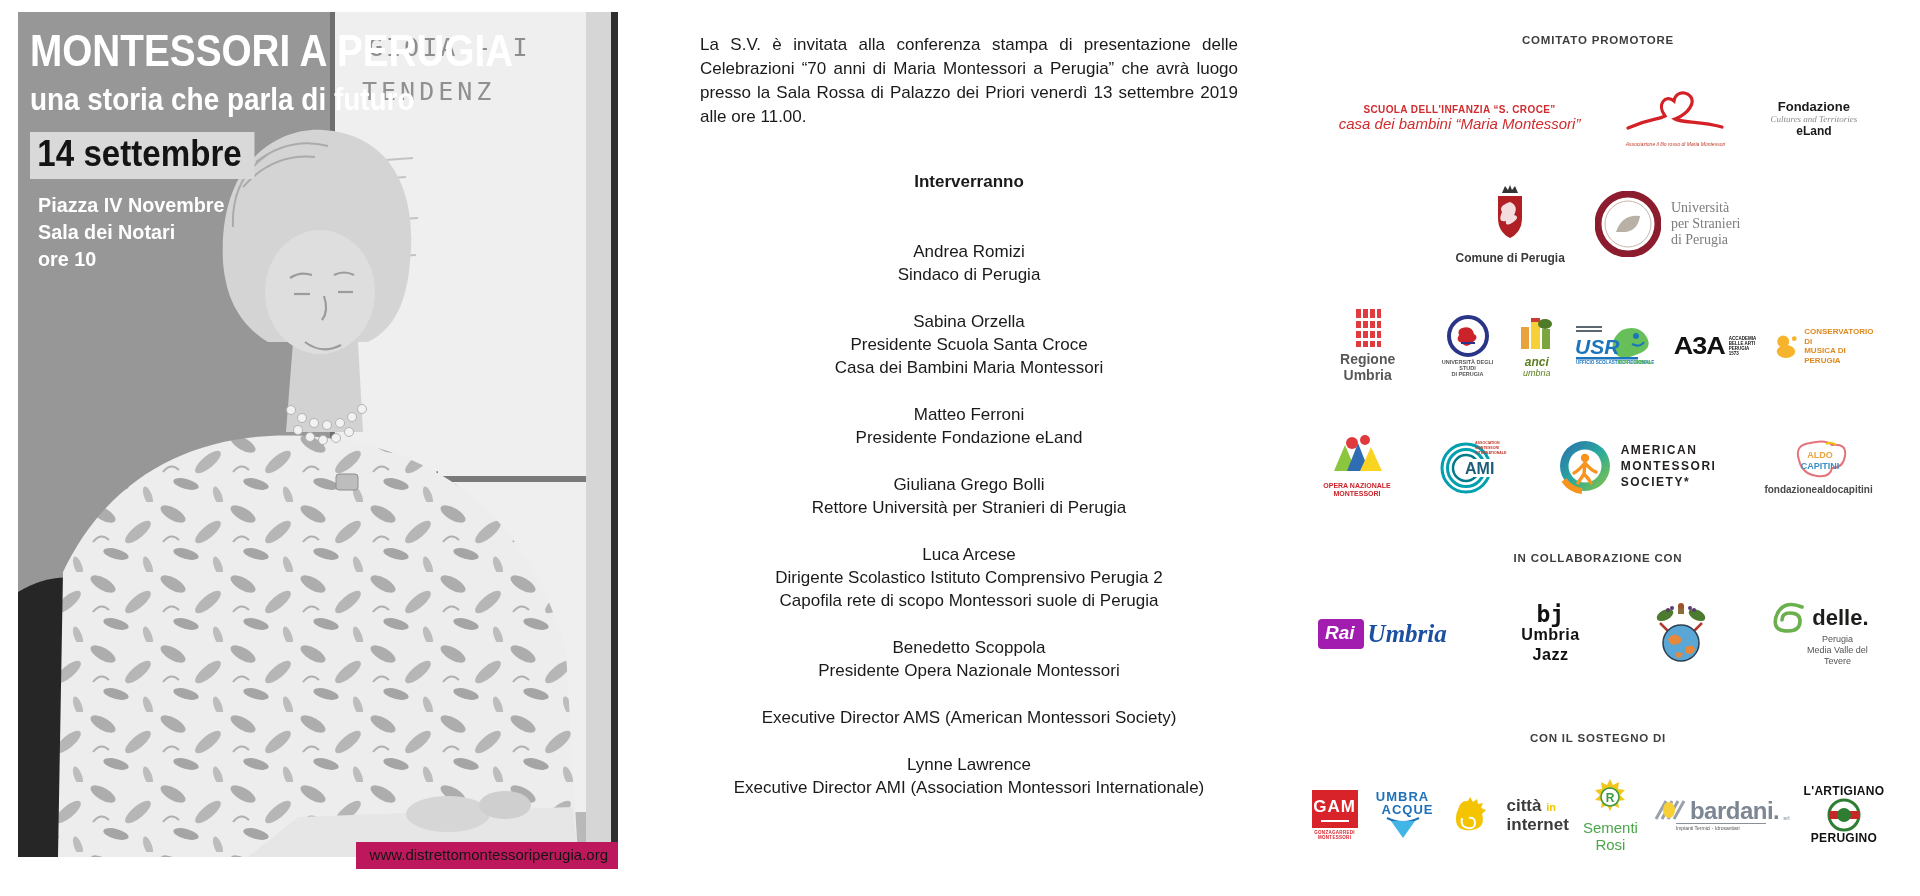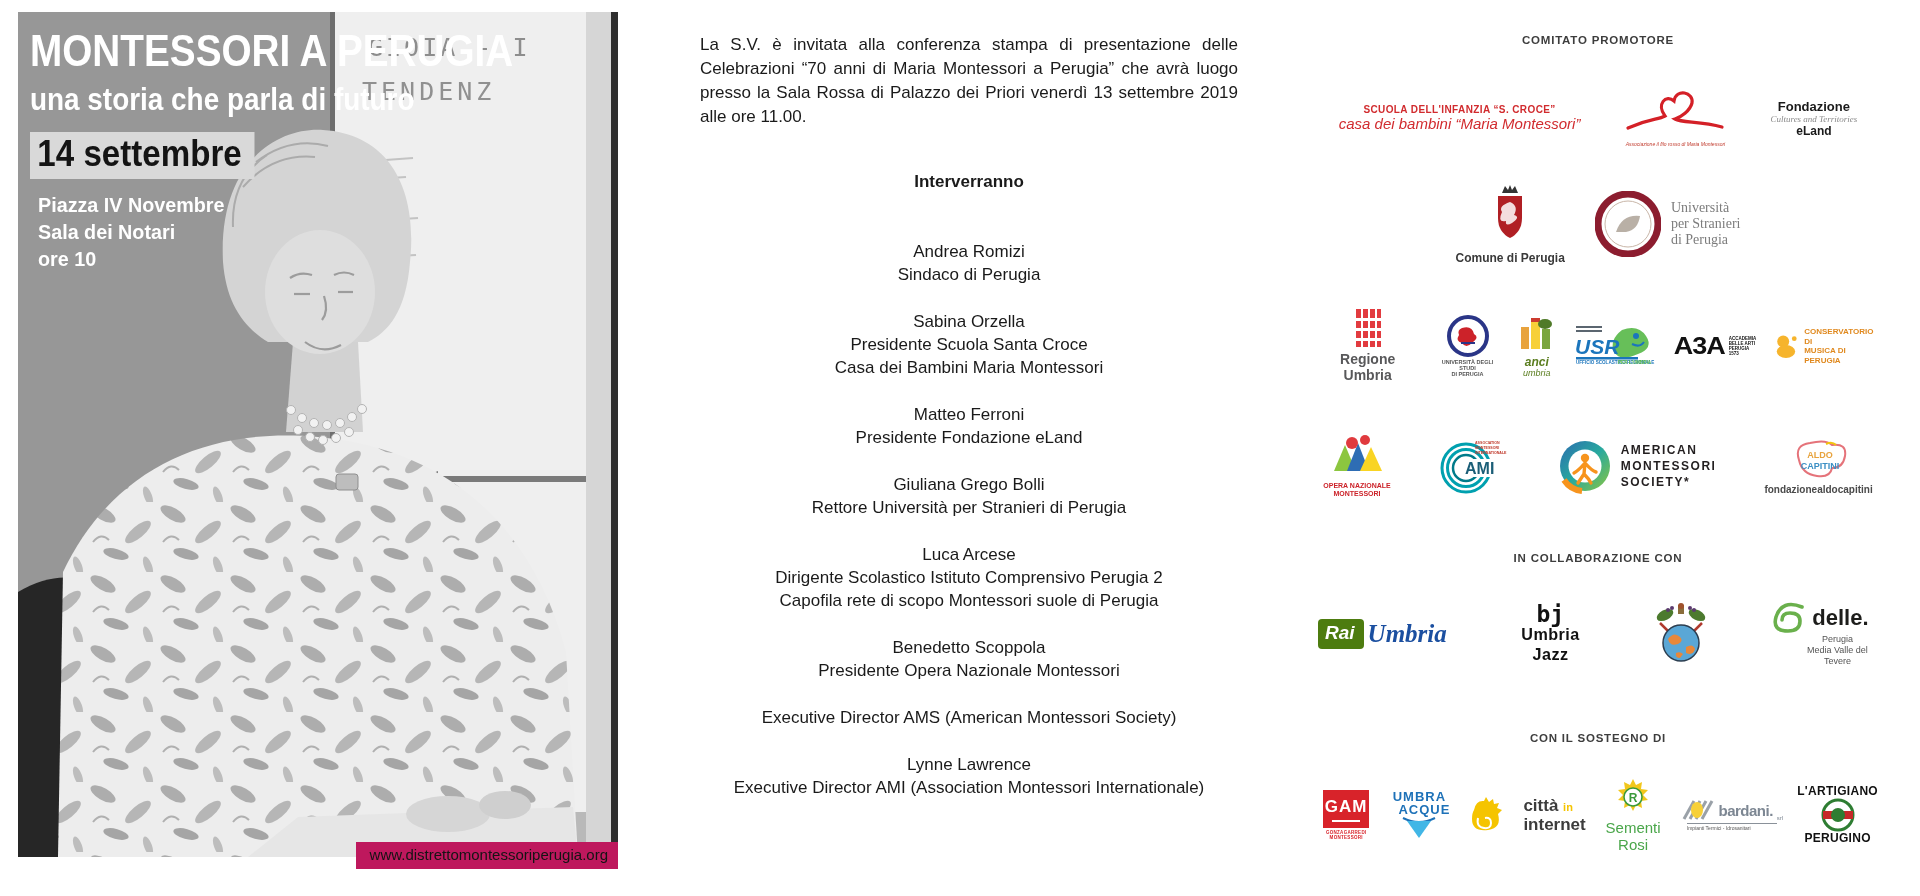--- a/index.html
+++ b/index.html
@@ -52,38 +52,38 @@
   .aba-glyph { font-size:27px; font-weight:bold; color:#111; letter-spacing:-1px; transform:scaleY(.92); }
   .aba-sub { font-size:4.5px; font-weight:bold; color:#111; line-height:5px; text-align:left; margin-left:4px; }
   .aba { flex-direction:row !important; align-items:center; }
   .cons { flex-direction:row !important; gap:6px; }
   .cons-text { font-size:8px; font-weight:bold; color:#e0891e; line-height:9.5px; text-align:left; }
   .onm-cap { font-size:7px; font-weight:bold; color:#cc2229; line-height:7.5px; margin-top:1px; }
   .ams { flex-direction:row !important; gap:8px; }
   .ams-text { font-size:12px; font-weight:bold; letter-spacing:1.5px; color:#231f20; line-height:16px; text-align:left; }
   .cap-caption { font-size:10px; font-weight:bold; color:#4a4a4a; margin-top:2px; }
   .rai { flex-direction:row !important; gap:4px; align-items:center; }
-  .rai-box { background:#4d7c0f; color:#fff; font-weight:bold; font-style:italic; font-size:19px; padding:3px 9px 5px 7px; border-radius:4px; }
+  .rai-box { background:#a21caf; color:#fff; font-weight:bold; font-style:italic; font-size:19px; padding:3px 9px 5px 7px; border-radius:4px; }
   .rai-region { color:#1b4fa0; font-weight:bold; font-style:italic; font-size:25px; font-family:"Liberation Serif",serif; }
   .uj-glyph { font-family:"DejaVu Sans Mono",monospace; font-weight:bold; font-size:23px; color:#111; line-height:21px; }
   .uj-name { font-size:17px; font-weight:bold; color:#111; letter-spacing:.5px; transform:scaleX(.95); }
   .auser-top { display:flex; align-items:center; gap:2px; }
   .auser-name { font-size:22px; font-weight:bold; color:#1d1d1b; }
   .auser-sub { font-size:9px; color:#555; line-height:11px; margin-left:34px; }
   .gam-box { width:46px; height:38px; background:#d8232a; color:#fff; display:flex; flex-direction:column; align-items:center; justify-content:center; font-weight:bold; font-size:17px; letter-spacing:1px; }
   .gam-line { width:28px; height:2px; background:#fff; margin-top:3px; }
   .gam-sub { font-size:4.5px; color:#d8232a; font-weight:bold; margin-top:2px; letter-spacing:.3px; }
   .umbra-t { color:#1d71b8; font-weight:bold; font-size:13px; letter-spacing:1px; line-height:13px; }
   .umbra-t2 { margin-left:10px; }
   .citta { flex-direction:row !important; gap:15px; }
   .citta-text { font-size:17px; font-weight:bold; color:#3c3c3c; line-height:18px; text-align:left; }
   .citta-in { color:#f5c400; font-size:11px; }
   .sementi-name { font-size:15px; color:#4aa64a; margin-top:2px; }
   .bardani-top { display:flex; align-items:flex-end; gap:4px; }
-  .bardani-name { font-size:15px; font-weight:bold; color:#7d8793; letter-spacing:-.5px; line-height:20px; }
+  .bardani-name { font-size:24px; font-weight:bold; color:#7d8793; letter-spacing:-.5px; line-height:20px; }
   .bardani-srl { font-size:6px; color:#7d8793; }
   .bardani-sub { font-size:5px; color:#555; border-top:1.5px solid #8a9199; margin-top:2px; padding-top:1px; width:90px; text-align:left; }
   .art-t { font-size:12px; font-weight:bold; color:#111; letter-spacing:.3px; line-height:13px; }
 </style>
 </head>
 <body>
 
 <div class="photo-panel">
   <svg class="photo-svg" viewBox="0 0 600 845" preserveAspectRatio="none">
     <defs>

